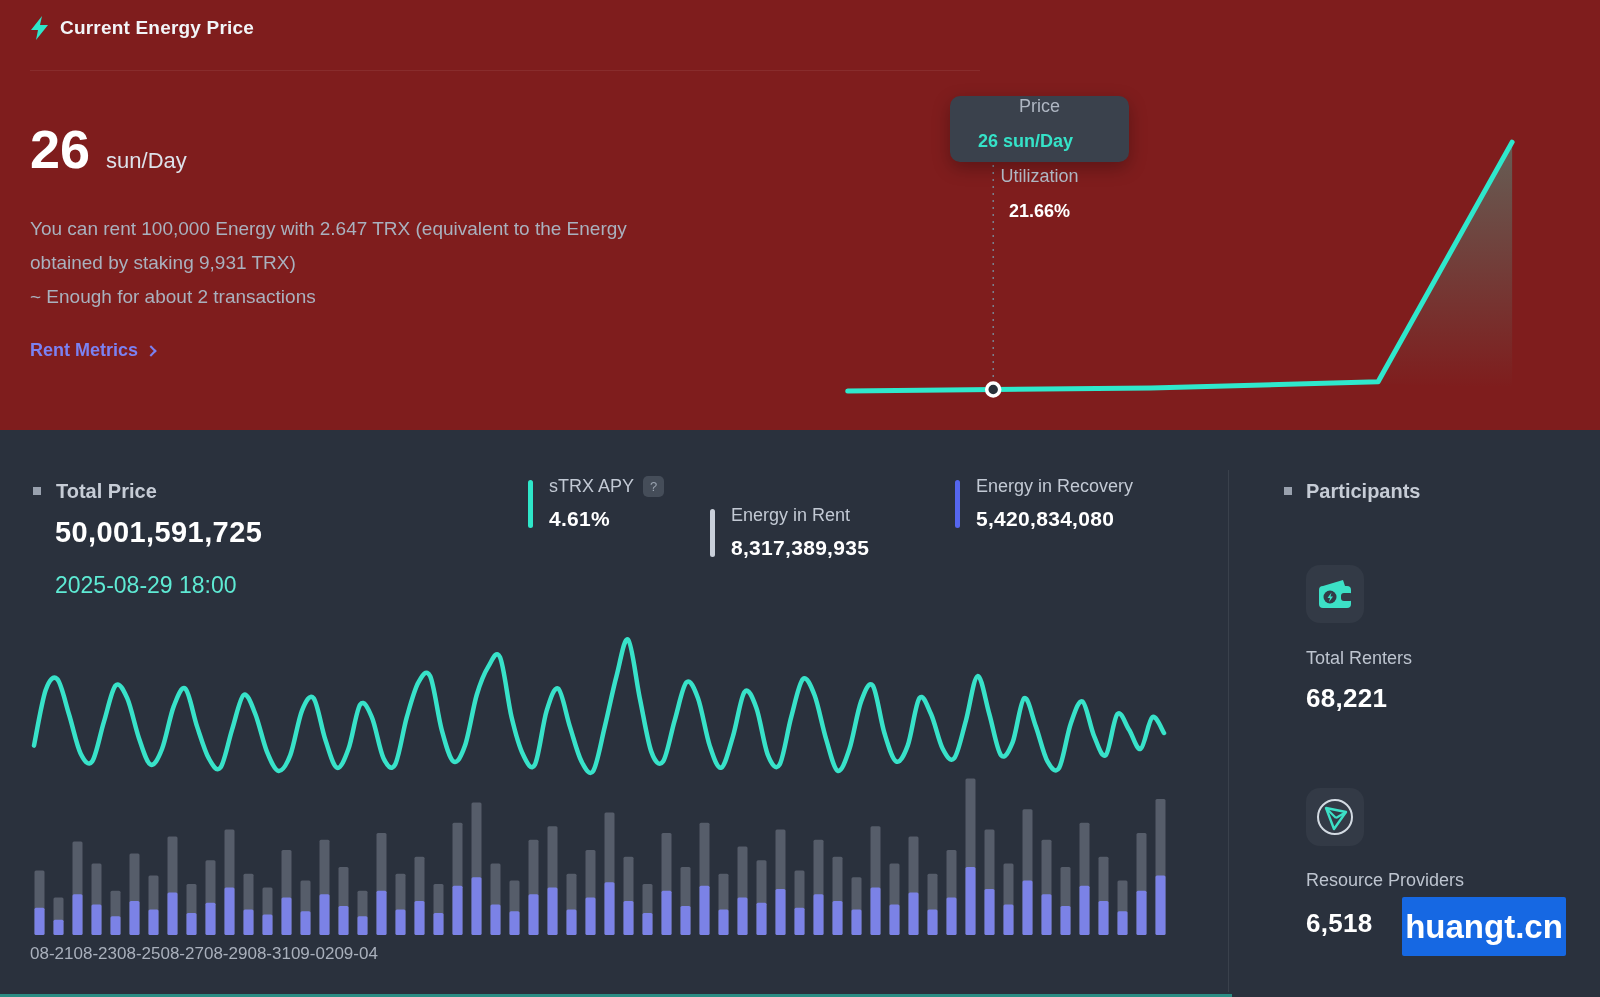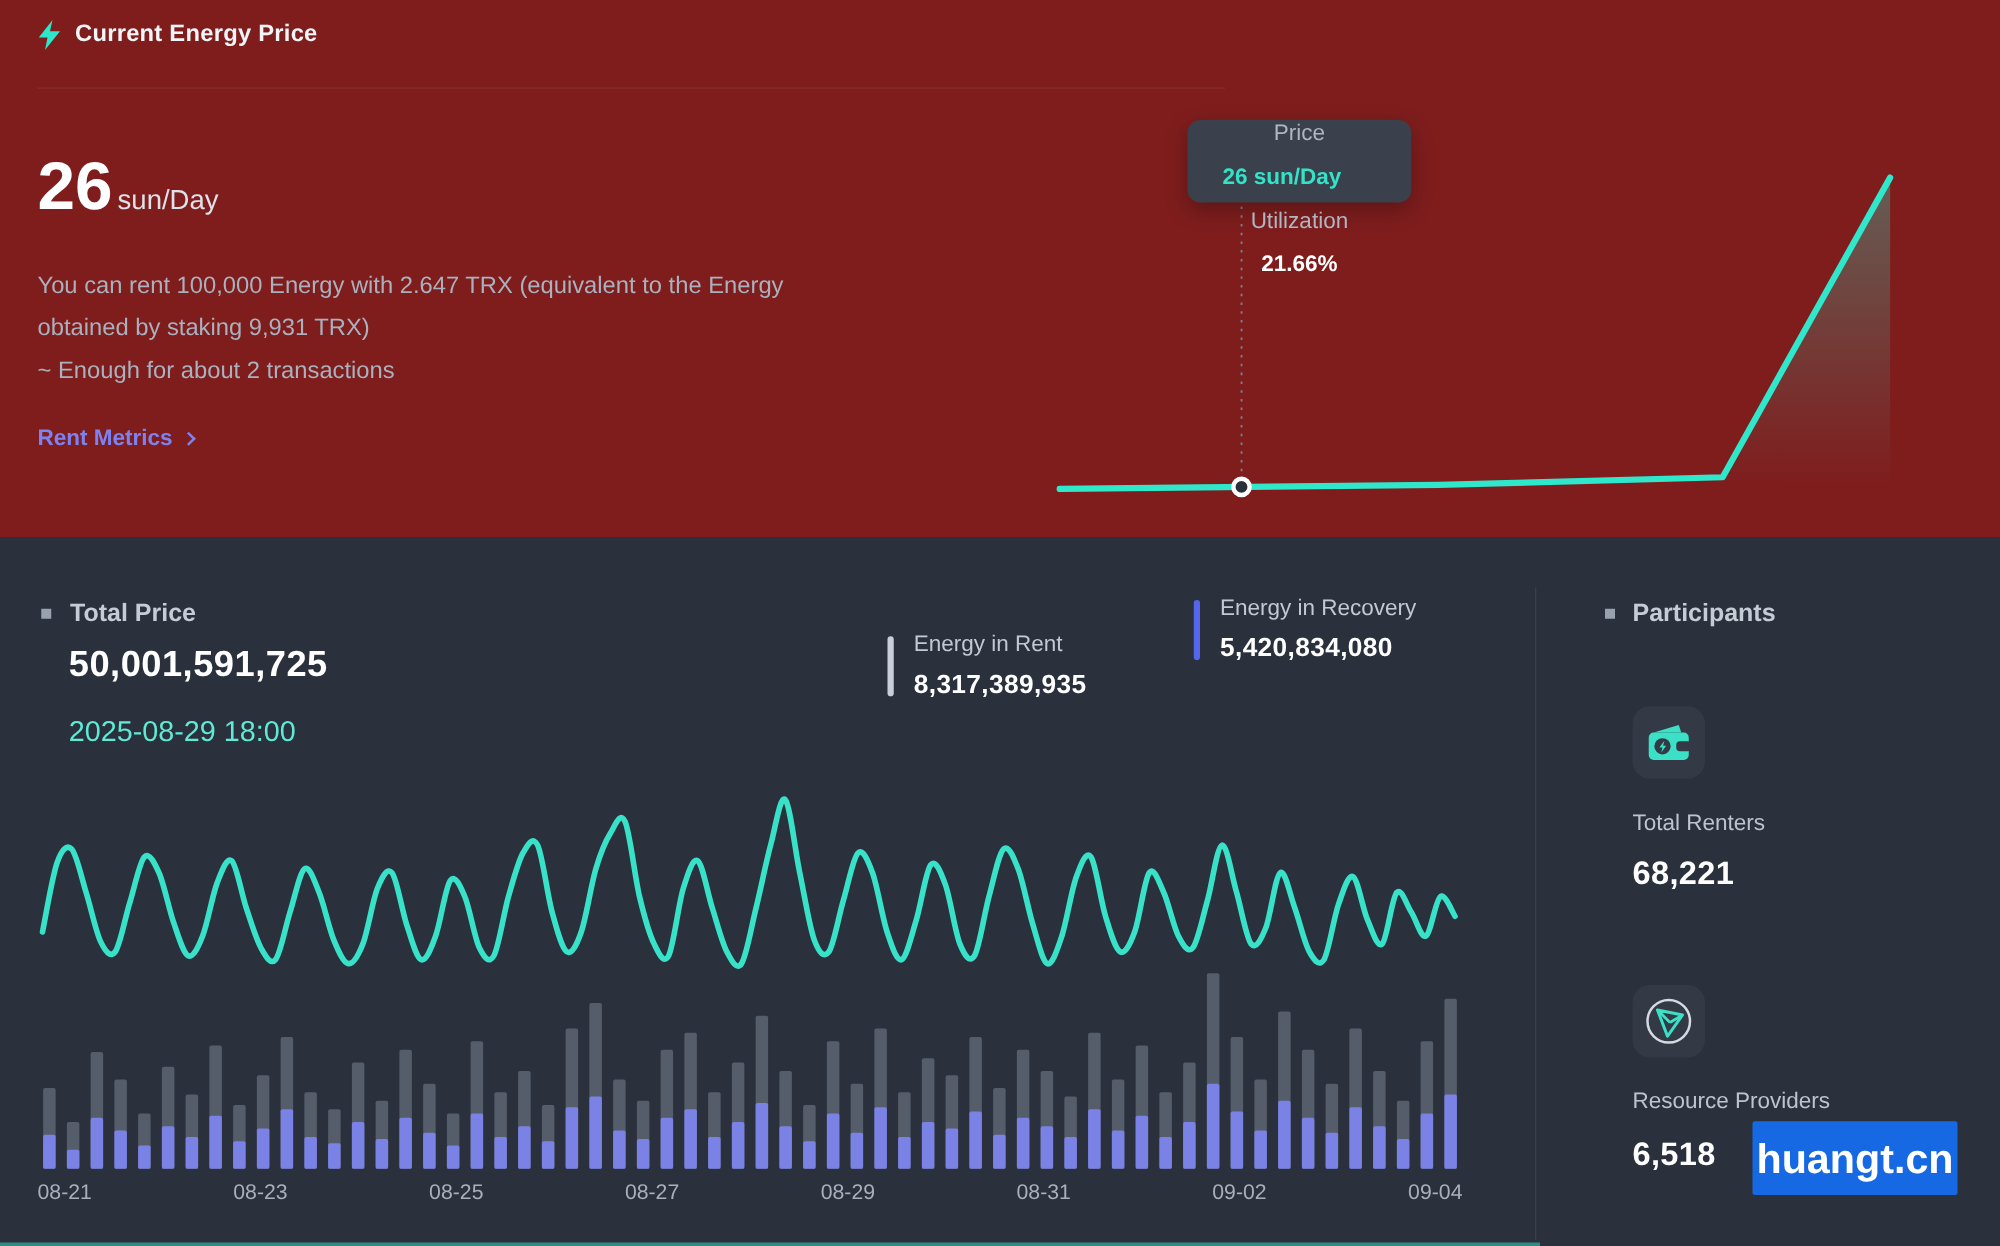--- a/index.html
+++ b/index.html
@@ -11,21 +11,21 @@
   }
   .top-section { position:absolute; top:0; left:0; width:1600px; height:430px; background:#7f1d1d; }
   .bottom-section { position:absolute; top:430px; left:0; width:1600px; height:567px; background:#2a313d; }
 
   
   .header { position:absolute; top:16px; left:30px; display:flex; align-items:center; gap:10px; }
   .header-title { font-size:19px; font-weight:700; color:#f2f5f8; letter-spacing:.2px; }
   .header-divider { position:absolute; top:70px; left:30px; width:950px; height:1px; background:rgba(255,255,255,.07); }
 
   
-  .price-row { position:absolute; top:118px; left:30px; display:flex; align-items:baseline; gap:4px; }
+  .price-row { position:absolute; top:118px; left:30px; display:flex; align-items:baseline; gap:16px; }
   .price-value { font-size:54px; font-weight:800; color:#ffffff; }
   .price-unit { font-size:22px; font-weight:400; color:#dde2ea; }
   .desc { position:absolute; top:212px; left:30px; font-size:19px; line-height:34px; color:#a9b1bе; color:#a9b1be; }
   .rent-link { position:absolute; top:340px; left:30px; display:flex; align-items:center; gap:9px;
                color:#7b82f2; font-weight:700; font-size:18px; cursor:pointer; }
   .chevron { width:8px; height:8px; border-top:2.5px solid #7b82f2; border-right:2.5px solid #7b82f2;
              transform:rotate(45deg); margin-top:1px; }
 
   
   .tooltip { position:absolute; top:96px; left:950px; height:66px; padding:0 28px;
@@ -57,21 +57,21 @@
 
   
   .pt-title { position:absolute; top:50px; left:1306px; font-size:20px; font-weight:600; color:#c6ccd6; }
   .icon-tile { position:absolute; left:1306px; width:58px; height:58px; background:#333a46; border-radius:14px;
                display:flex; align-items:center; justify-content:center; }
   .pt-label { position:absolute; left:1306px; font-size:18px; color:#bdc4cf; }
   .pt-value { position:absolute; left:1306px; font-size:26px; font-weight:800; color:#ffffff; letter-spacing:.3px; }
 
   
   .main-chart { position:absolute; left:30px; top:195px; width:1140px; height:315px; }
-  .x-labels { position:absolute; left:30px; top:514px; width:1140px; display:flex; justify-content:space-between;
+  .x-labels { position:absolute; left:30px; top:514px; width:1140px; display:flex; 
               font-size:17px; color:#a9b0bc; }
 
   .bottom-strip { position:absolute; bottom:0; left:0; width:1232px; height:3px; background:#2bd9c0; opacity:.55; }
 
   .watermark { position:absolute; left:1402px; top:467px; width:164px; height:59px; background:#1668e3;
                border-radius:2px; display:flex; align-items:center; justify-content:center;
                color:#ffffff; font-size:33px; font-weight:800; cursor:pointer; }
 </style>
 </head>
 <body>
@@ -121,20 +121,30 @@
     <circle r="6.5" fill="#2a3039" stroke="#ffffff" stroke-width="3.5" cx="148.2" cy="294.5"></circle>
   </svg>
 </div>
 
 <div class="bottom-section">
   <span class="bullet" style="top:57px; left:33px;"></span>
   <div class="te-label">Total Price</div>
   <div class="te-value">50,001,591,725</div>
   <div class="te-time">2025-08-29 18:00</div>
 
+  <div class="stat" style="left:528px;">
+    <div class="accent accent-teal"></div>
+    <div>
+      <div class="stat-label">
+        <span>sTRX APY</span>
+        <span class="help-badge">?</span>
+      </div>
+      <div class="stat-value">4.61%</div>
+    </div>
+  </div>
 
   <div class="stat" style="left:710px;margin-top:29px;">
     <div class="accent accent-gray"></div>
     <div>
       <div class="stat-label">
           <span>Energy in Rent</span>
         </div>
       <div class="stat-value">8,317,389,935</div>
     </div>
   </div>

